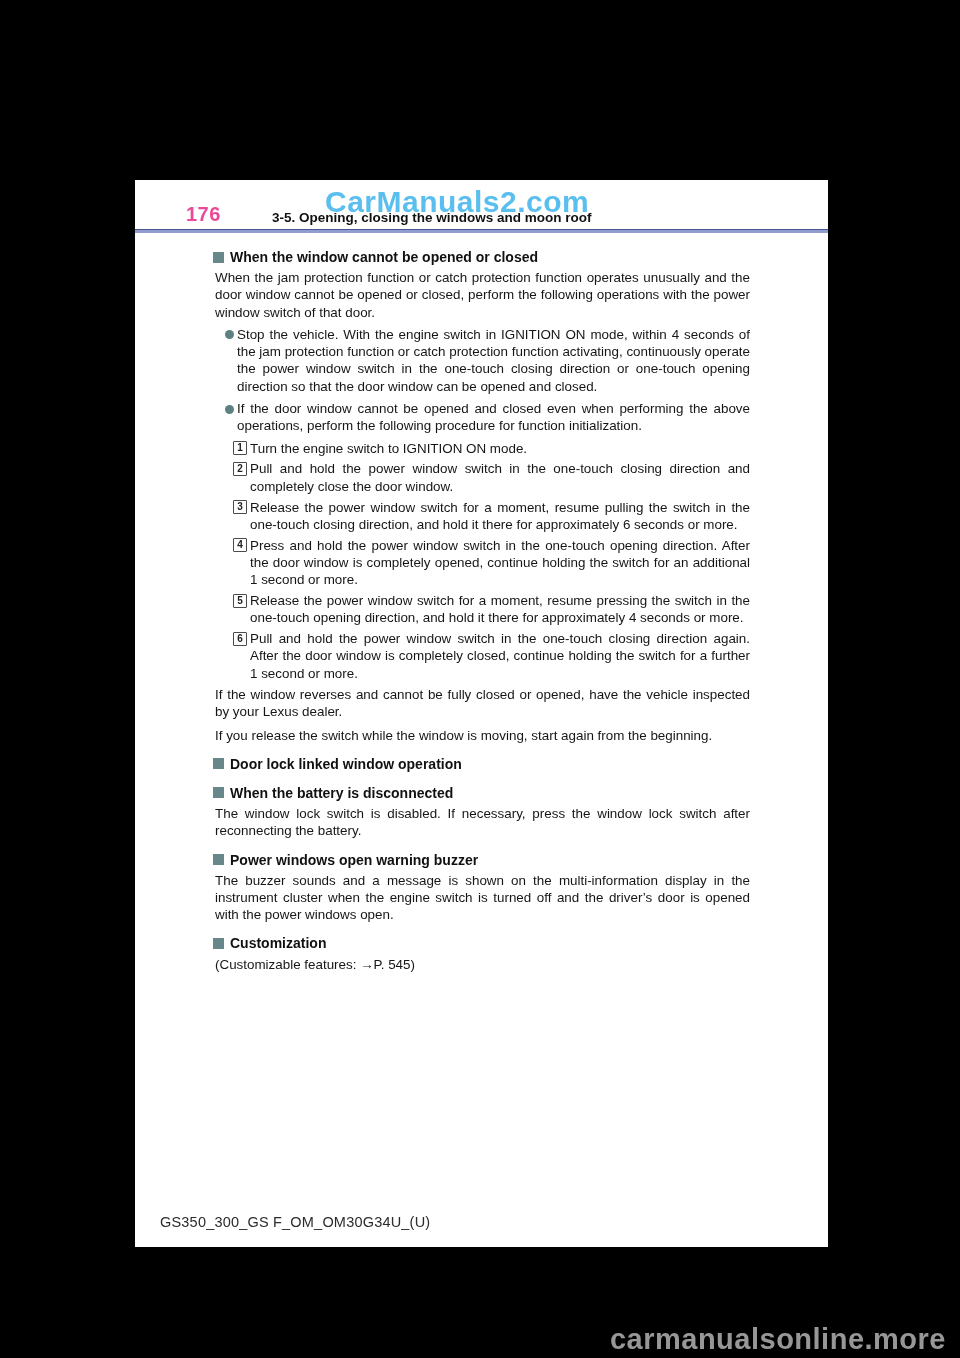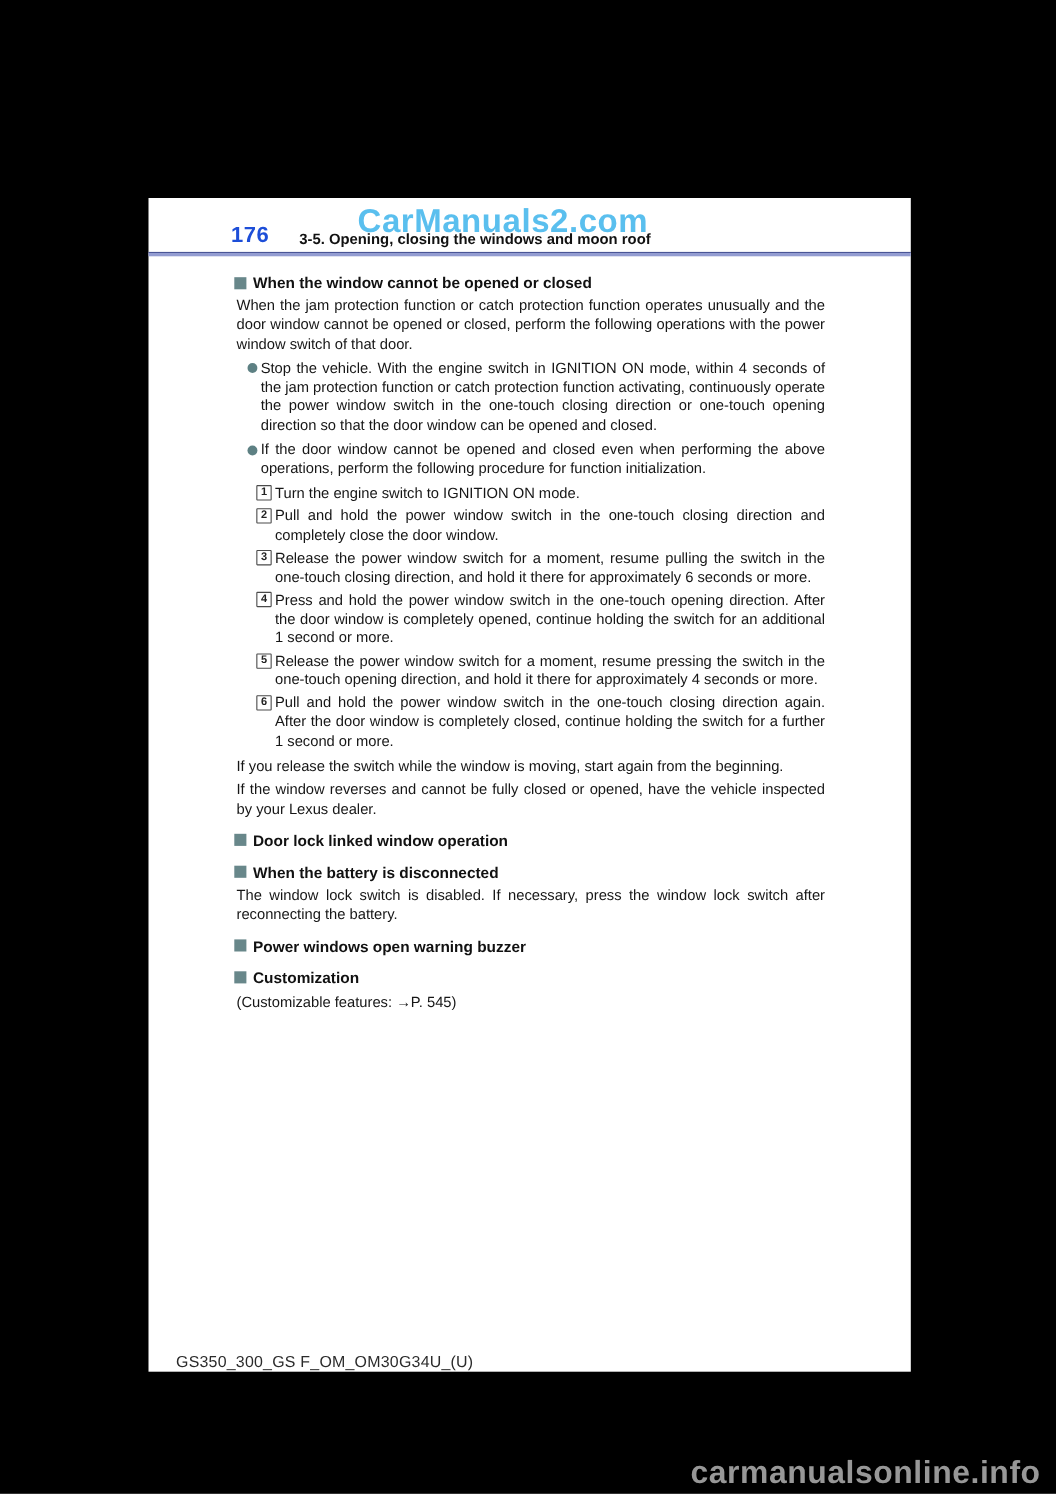--- a/index.html
+++ b/index.html
@@ -12,21 +12,21 @@
     -webkit-font-smoothing:antialiased;
   }
   .page{
     position:absolute;left:135px;top:180px;
     width:693px;height:1067px;
     background:#fff;
   }
   
   .page-number{
     position:absolute;left:51px;top:23px;
-    font-size:20px;font-weight:bold;color:#1d4ed8;letter-spacing:.5px;margin-left:24px;
+    font-size:20px;font-weight:bold;color:#ec4899;letter-spacing:.5px;
   }
   .chapter-title{
     position:absolute;left:137px;top:30px;
     font-size:13.5px;font-weight:bold;color:#111;text-align:center;
   }
   .header-rule{
     position:absolute;left:0;top:49px;width:100%;height:4px;
     background:linear-gradient(to bottom,var(--rule-dark) 0 35%,var(--rule-light) 35% 100%);
   }
   .watermark-top{
@@ -73,21 +73,21 @@
   .outro{
     margin:4px 78px 0 80px;text-align:justify;
   }
   .outro.first{margin-top:6px;}
   .footnote{
     margin:3px 78px 5px 101px;
   }
   .sup{vertical-align:super;font-size:9.5px;line-height:0;}
   
   .footer-code{
-    position:absolute;left:25px;bottom:0;
+    position:absolute;left:25px;bottom:17px;
     font-size:14.5px;color:#2b2b2b;letter-spacing:.2px;white-space:nowrap;
   }
   .watermark-bottom{
     position:absolute;right:14px;bottom:2px;
     font-size:29px;font-weight:bold;letter-spacing:.5px;
     color:var(--wm-bottom);
   }
 </style>
 </head>
 <body>
@@ -134,43 +134,44 @@
     </div>
     <div class="step">
       <span class="step-num">5</span>
       <span>Release the power window switch for a moment, resume pressing the switch in the one-touch opening direction, and hold it there for approximately 4 seconds or more.</span>
     </div>
     <div class="step">
       <span class="step-num">6</span>
       <span>Pull and hold the power window switch in the one-touch closing direction again. After the door window is completely closed, continue holding the switch for a further 1 second or more.</span>
     </div>
 
+    <div class="outro">If the window reverses and cannot be fully closed or opened, have the vehicle inspected by your Lexus dealer.</div>
     <div class="outro first">If you release the switch while the window is moving, start again from the beginning.</div>
-    <div class="outro">If the window reverses and cannot be fully closed or opened, have the vehicle inspected by your Lexus dealer.</div>
 
     <div class="sec-heading">
       <span class="sq"></span>
       <span>Door lock linked window operation</span>
     </div>
 
     <div class="sec-heading">
       <span class="sq"></span>
       <span>When the battery is disconnected</span>
     </div>
     <div class="body-p">The window lock switch is disabled. If necessary, press the window lock switch after reconnecting the battery.</div>
 
     <div class="sec-heading">
       <span class="sq"></span>
       <span>Power windows open warning buzzer</span>
     </div>
+    <div class="body-p">The buzzer sounds and a message is shown on the multi-information display in the instrument cluster when the engine switch is turned off and the driver’s door is opened with the power windows open.</div>
 
     <div class="sec-heading">
       <span class="sq"></span>
       <span>Customization</span>
     </div>
     <div class="body-p" style="margin-top:4px;">(Customizable features: →P. 545)</div>
 
   </div>
 
   <span class="footer-code">GS350_300_GS F_OM_OM30G34U_(U)</span>
 </div>
 
-<span class="watermark-bottom">carmanualsonline.info</span>
+<span class="watermark-bottom">carmanualsonline.more</span>
 
 </body></html>

